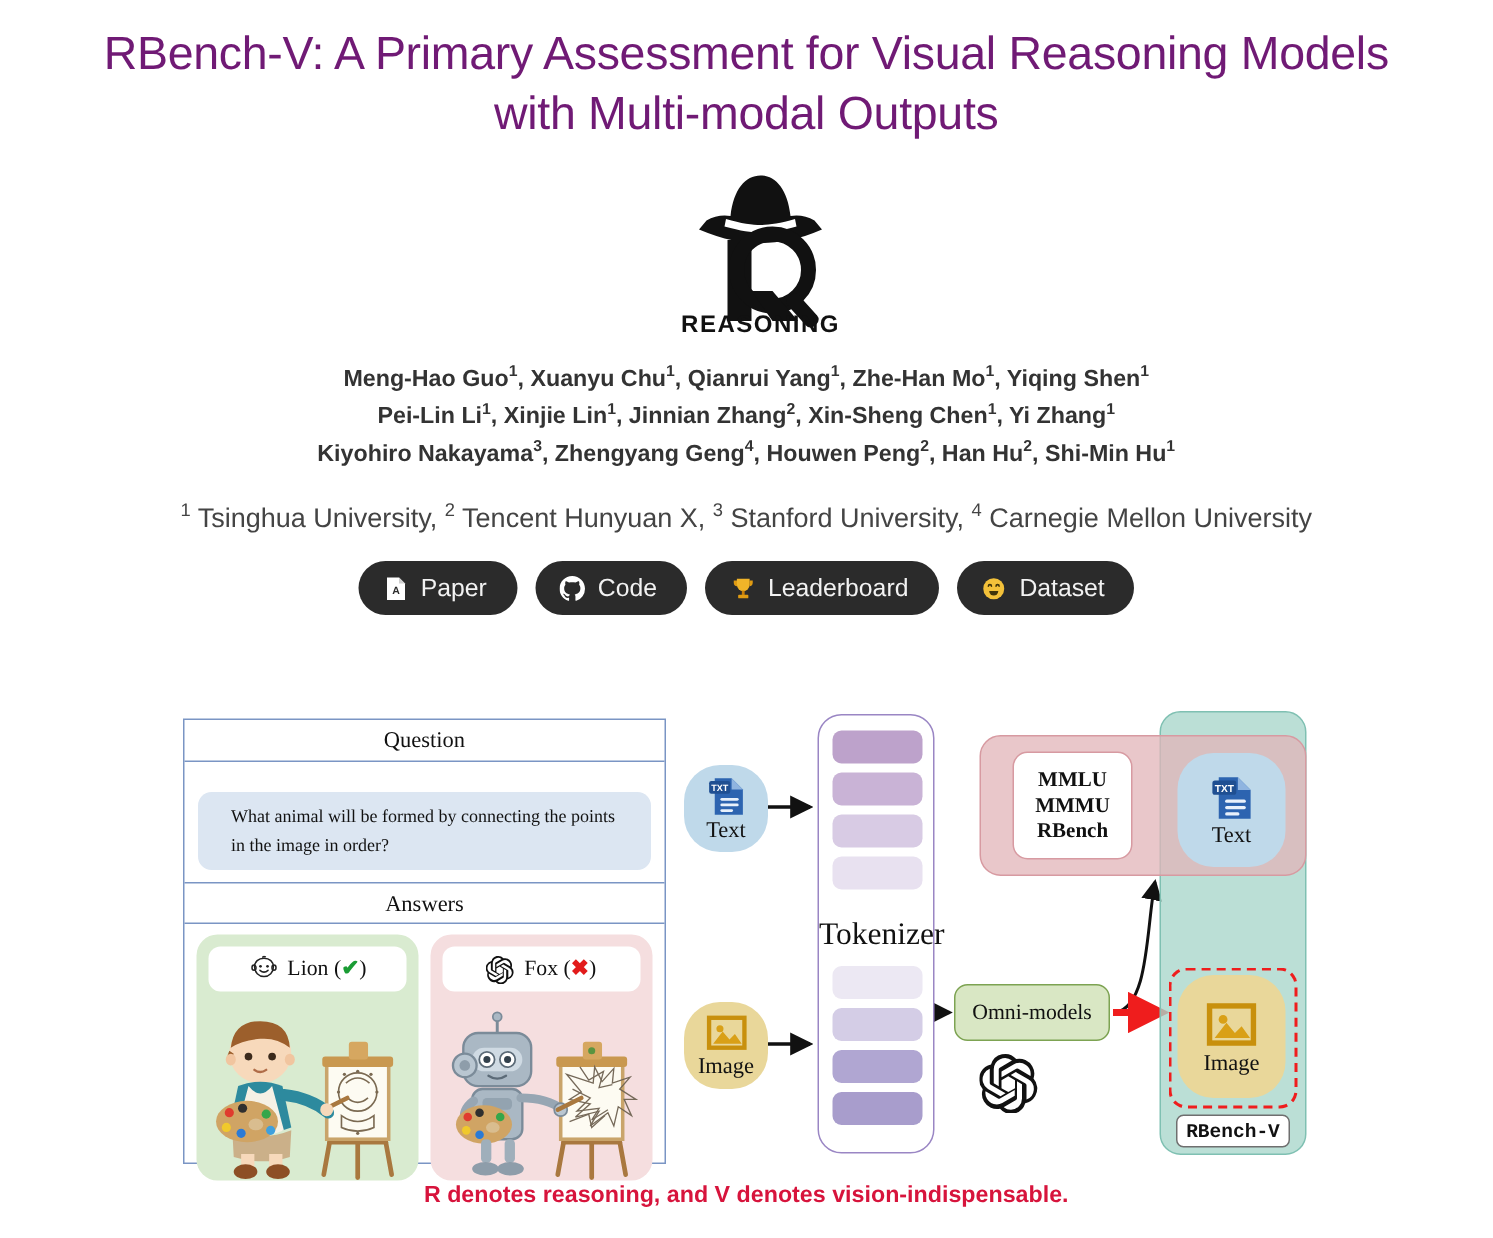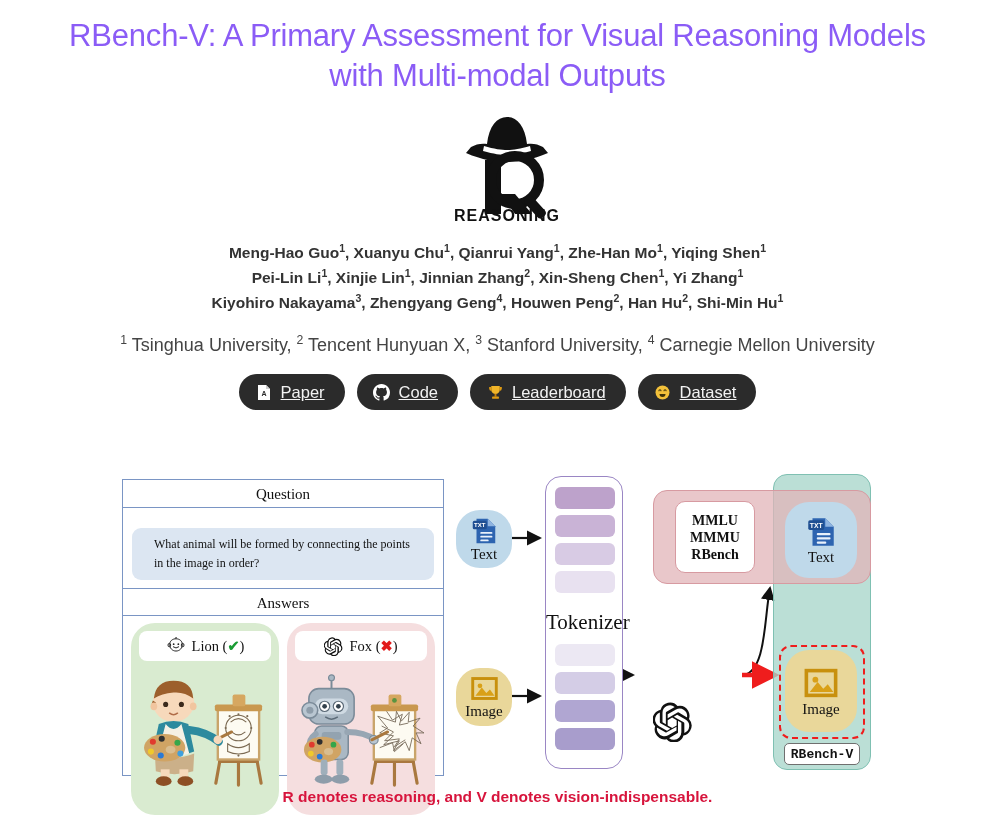--- a/index.html
+++ b/index.html
@@ -10,21 +10,21 @@
     font-family: "Liberation Sans", sans-serif;
     overflow: hidden;
   }
   .page { position: relative; width: 995px; height: 825px; }
 
   
   .title {
     text-align: center;
     font-size: 31px;
     line-height: 40px;
-    color: #8b5cf6;
+    color: #701a75;
     font-weight: 400;
     padding-top: 16px;
     letter-spacing: -0.2px;
   }
   .title .l2 { display: block; }
 
   
   .logo-wrap {
     width: 100%;
     display: flex; justify-content: center; align-items: center;
@@ -63,21 +63,20 @@
     display: inline-flex; align-items: center; gap: 8px;
     background: #2b2b2b;
     color: #f2f2f2;
     border-radius: 999px;
     padding: 8px 20px 8px 16px;
     font-size: 16.5px;
     line-height: 20px;
     cursor: pointer;
     border: none;
     white-space: nowrap;
-    text-decoration: underline;
   }
   .btn .ico { display:inline-flex; width:18px; height:18px; align-items:center; justify-content:center; flex: 0 0 auto;}
   .btn .ico svg { display:block; }
 
   
   .figure {
     position: absolute;
     left: 0; top: 470px;
     width: 995px; height: 310px;
   }
@@ -106,22 +105,22 @@
     min-height: 48px;
   }
   .qa-ans-head {
     border-top: 1.4px solid #7a95c4;
     border-bottom: 1.4px solid #7a95c4;
     height: 28px; line-height: 28px; text-align:center;
     font-size: 15px; color:#111;
   }
   .qa-cards { display: flex; gap: 8px; padding: 7px 8px; }
   .ans-card {
-    width: 150px; height: 192px;
-    border-radius: 24px;
+    width: 150px; height: 164px;
+    border-radius: 14px;
     position: relative;
     overflow: hidden;
   }
   .ans-card.correct { background: #d9ebd0; }
   .ans-card.wrong { background: #f5dedf; }
   .ans-pill {
     position: absolute; left: 8px; top: 8px; right: 8px;
     height: 30px;
     background: #fff;
     border-radius: 8px;
@@ -539,20 +538,21 @@
           <rect x="3" y="5" width="26" height="22" fill="none" stroke="#c8900d" stroke-width="3.2"></rect>
           <circle cx="11" cy="13" r="2.6" fill="#d9a017"></circle>
           <path d="M6 24 L13 15 L18 21 L22 17 L27 24 Z" fill="#d9a017"></path>
         </svg>
         <div>Image</div>
       </div>
 
       <div class="dashed-red"></div>
       <div class="rbv-label">RBench-V</div>
 
+      <div class="omni">Omni-models</div>
 
       <svg class="openai-mark" viewBox="0 0 24 24">
         <path fill="#111" d="M21.6 10.2a5.9 5.9 0 0 0-.5-4.9 6 6 0 0 0-6.4-2.9A5.9 5.9 0 0 0 4.6 4.6a6 6 0 0 0-4 2.9 6 6 0 0 0 .7 7 5.9 5.9 0 0 0 .5 4.9 6 6 0 0 0 6.4 2.9 5.9 5.9 0 0 0 10.1-2.2 6 6 0 0 0 4-2.9 6 6 0 0 0-.7-7zm-9 12.5a4.5 4.5 0 0 1-2.9-1l.1-.1 4.8-2.8a.8.8 0 0 0 .4-.7v-6.8l2 1.2v5.6a4.5 4.5 0 0 1-4.4 4.6zM3 18.3a4.4 4.4 0 0 1-.6-3l.2.1 4.8 2.8a.8.8 0 0 0 .8 0l5.9-3.4v2.3l-5 2.9a4.5 4.5 0 0 1-6.1-1.7zM1.8 8.3a4.5 4.5 0 0 1 2.3-2v5.7a.8.8 0 0 0 .4.7l5.9 3.4-2 1.2-5-2.9a4.5 4.5 0 0 1-1.6-6zm16.6 3.9L12.5 8.8l2-1.2 5 2.9a4.5 4.5 0 0 1-.7 8.1v-5.7a.8.8 0 0 0-.4-.7zm2-3l-.2-.1-4.7-2.8a.8.8 0 0 0-.8 0L8.8 9.7V7.4l5-2.9a4.5 4.5 0 0 1 6.6 4.7zM7.7 13.3l-2-1.2V6.5A4.5 4.5 0 0 1 13 3l-.2.1-4.7 2.8a.8.8 0 0 0-.4.7zm1.1-2.4L11.5 9.3l2.7 1.6v3.2l-2.7 1.5-2.7-1.5z"></path>
       </svg>
     </div>
   </div>
 
   <div class="caption">R denotes reasoning, and V denotes vision-indispensable.</div>
   <div class="cutline"></div>
 

